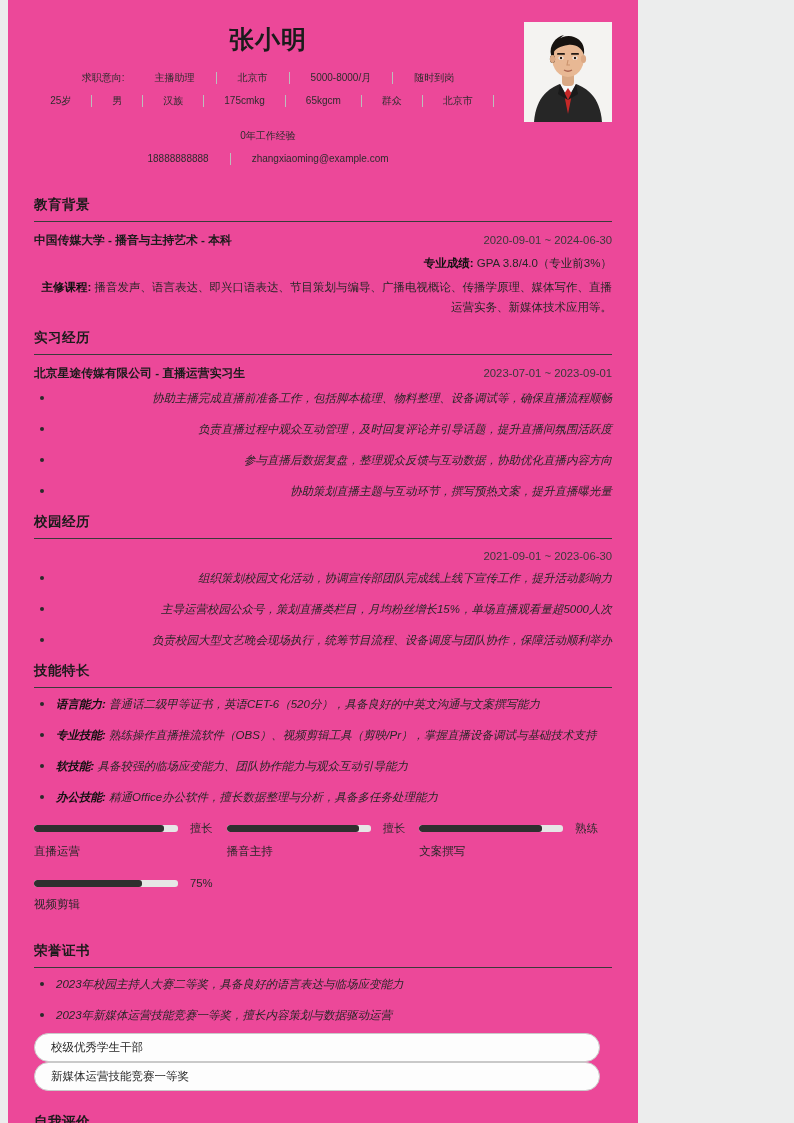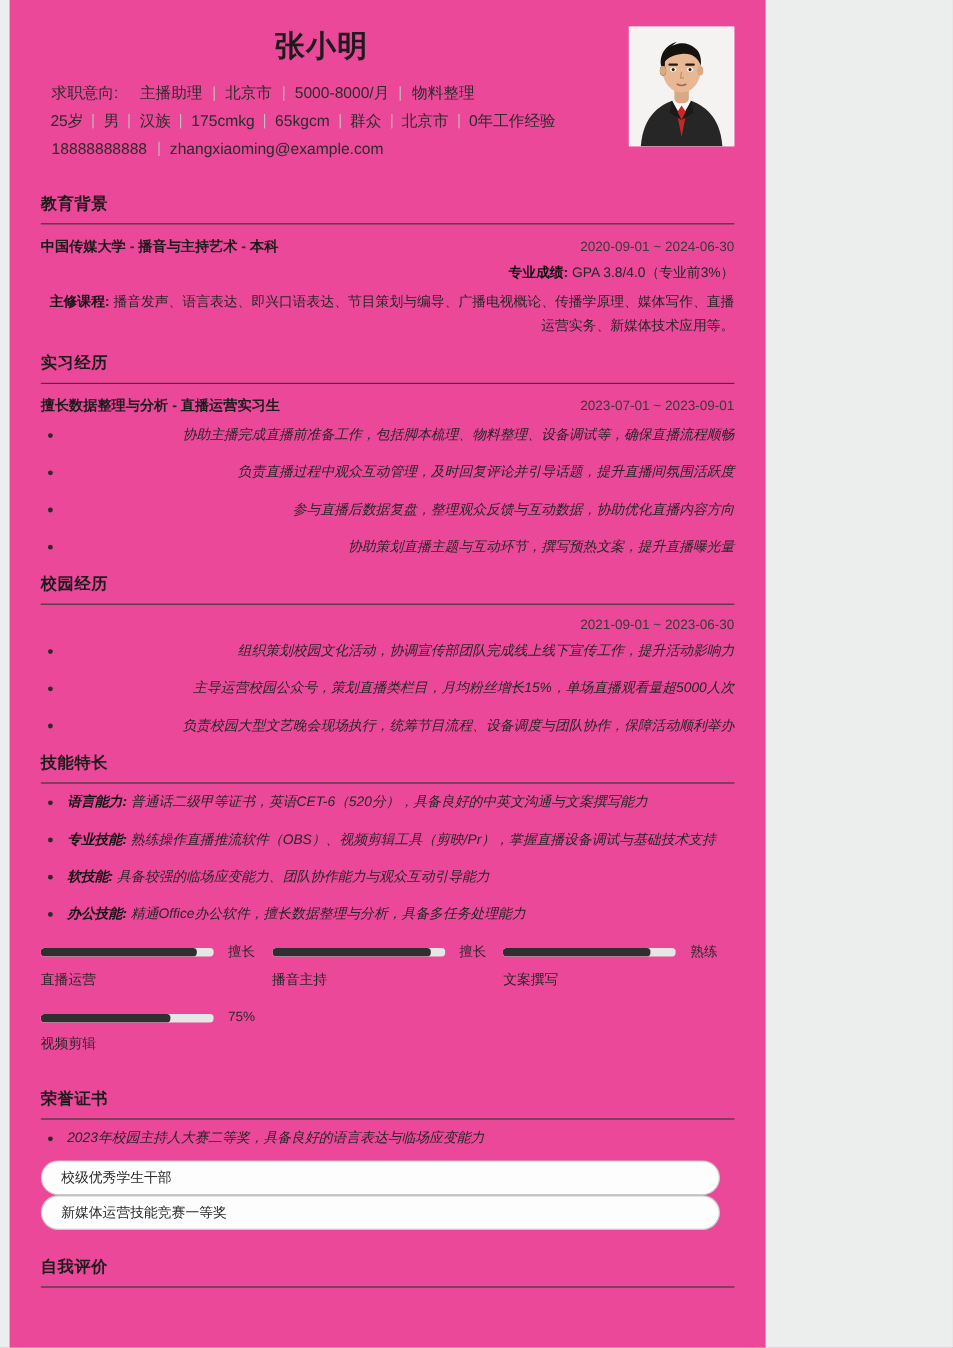--- a/index.html
+++ b/index.html
@@ -32,26 +32,27 @@
     letter-spacing: 1px;
     padding-right: 110px;
     line-height: 34px;
   }
   .meta-lines {
     padding-right: 110px;
     margin-top: 10px;
   }
   .meta-row {
     display: flex;
-    justify-content: flex-start;
+    justify-content: center;
     align-items: center;
     flex-wrap: wrap;
-    font-size: 13px;
+    font-size: 10px;
     color: #2c2c2c;
     line-height: 23px;
+    gap: 12px;
   }
   .meta-row .cell { padding: 0 9px; white-space: nowrap; }
   .meta-row .sep {
     width: 1px;
     height: 12px;
     background: #bdbdbd;
     display: inline-block;
   }
   .meta-row.tight .cell { padding: 0 8px; }
 
@@ -180,21 +181,21 @@
     <div class="meta-lines">
 
       <div class="meta-row">
         <span class="cell">求职意向:</span>
         <span class="cell">主播助理</span>
         <span class="sep"></span>
         <span class="cell">北京市</span>
         <span class="sep"></span>
         <span class="cell">5000-8000/月</span>
         <span class="sep"></span>
-        <span class="cell">物料整理</span>
+        <span class="cell">随时到岗</span>
       </div>
 
       <div class="meta-row tight">
         <span class="cell">25岁</span>
         <span class="sep"></span>
         <span class="cell">男</span>
         <span class="sep"></span>
         <span class="cell">汉族</span>
         <span class="sep"></span>
         <span class="cell">175cmkg</span>
@@ -272,21 +273,21 @@
         <span>播音发声、语言表达、即兴口语表达、节目策划与编导、广播电视概论、传播学原理、媒体写作、直播运营实务、新媒体技术应用等。</span>
       </div>
     </div>
   </div>
 
   <div class="section">
     <div class="section-title">实习经历</div>
     <div class="rule"></div>
     <div class="entry">
       <div class="entry-head">
-        <span class="entry-title">擅长数据整理与分析 - 直播运营实习生</span>
+        <span class="entry-title">北京星途传媒有限公司 - 直播运营实习生</span>
         <span class="entry-date">2023-07-01 ~ 2023-09-01</span>
       </div>
       <ul class="bullets">
         <li><span class="dot"></span><span>协助主播完成直播前准备工作，包括脚本梳理、物料整理、设备调试等，确保直播流程顺畅</span></li>
         <li><span class="dot"></span><span>负责直播过程中观众互动管理，及时回复评论并引导话题，提升直播间氛围活跃度</span></li>
         <li><span class="dot"></span><span>参与直播后数据复盘，整理观众反馈与互动数据，协助优化直播内容方向</span></li>
         <li><span class="dot"></span><span>协助策划直播主题与互动环节，撰写预热文案，提升直播曝光量</span></li>
       </ul>
     </div>
   </div>
@@ -358,20 +359,21 @@
         <div class="bar-label">视频剪辑</div>
       </div>
     </div>
   </div>
 
   <div class="section">
     <div class="section-title">荣誉证书</div>
     <div class="rule"></div>
     <ul class="bullets">
       <li><span class="dot"></span><span>2023年校园主持人大赛二等奖，具备良好的语言表达与临场应变能力</span></li>
+      <li><span class="dot"></span><span>2023年新媒体运营技能竞赛一等奖，擅长内容策划与数据驱动运营</span></li>
     </ul>
     <div class="tags">
       <span class="tag">校级优秀学生干部</span>
       <span class="tag">新媒体运营技能竞赛一等奖</span>
     </div>
   </div>
 
   <div class="section" style="margin-top:22px;">
     <div class="section-title">自我评价</div>
     <div class="rule"></div>

